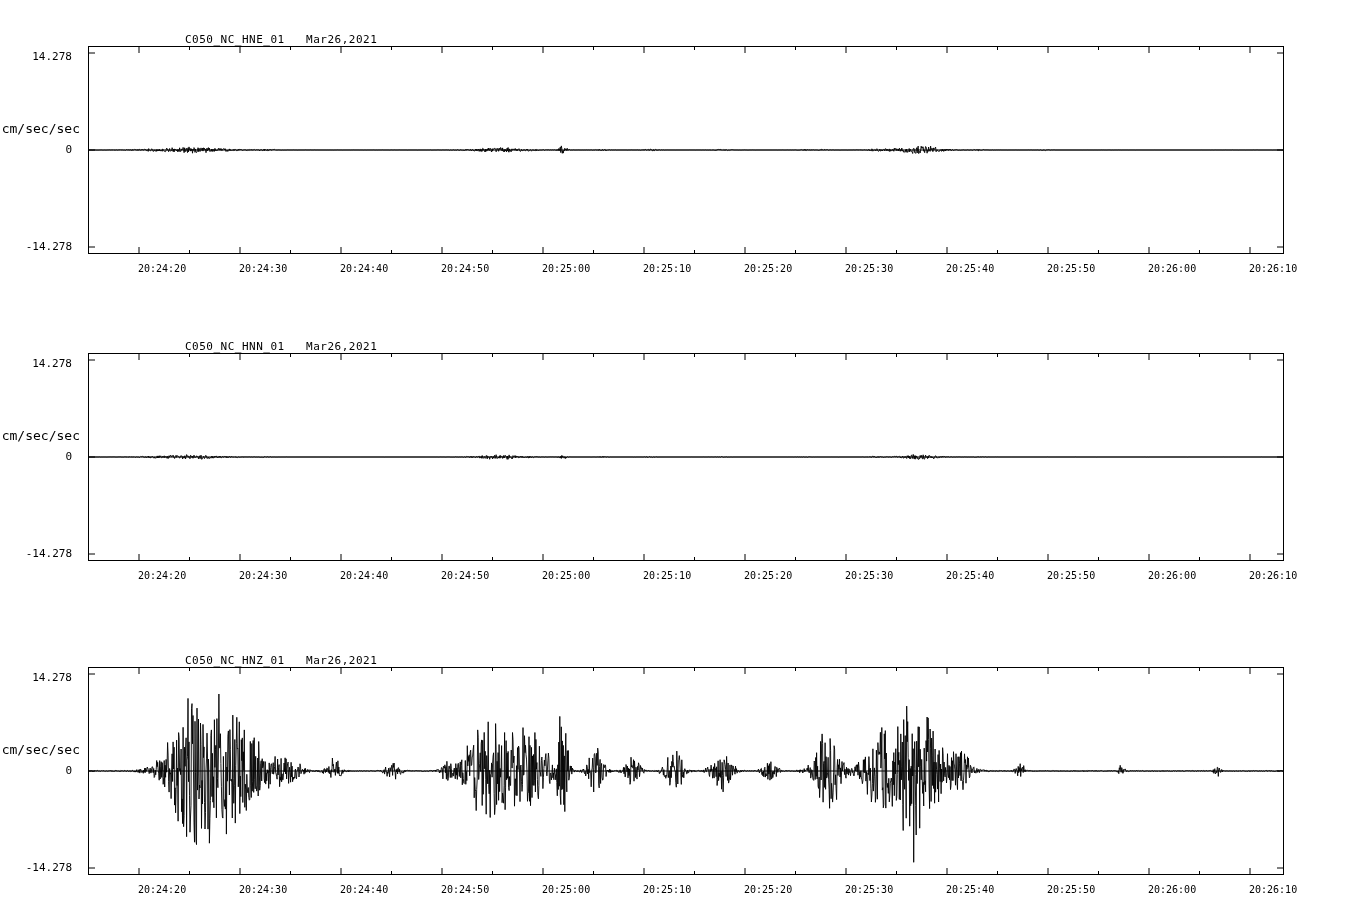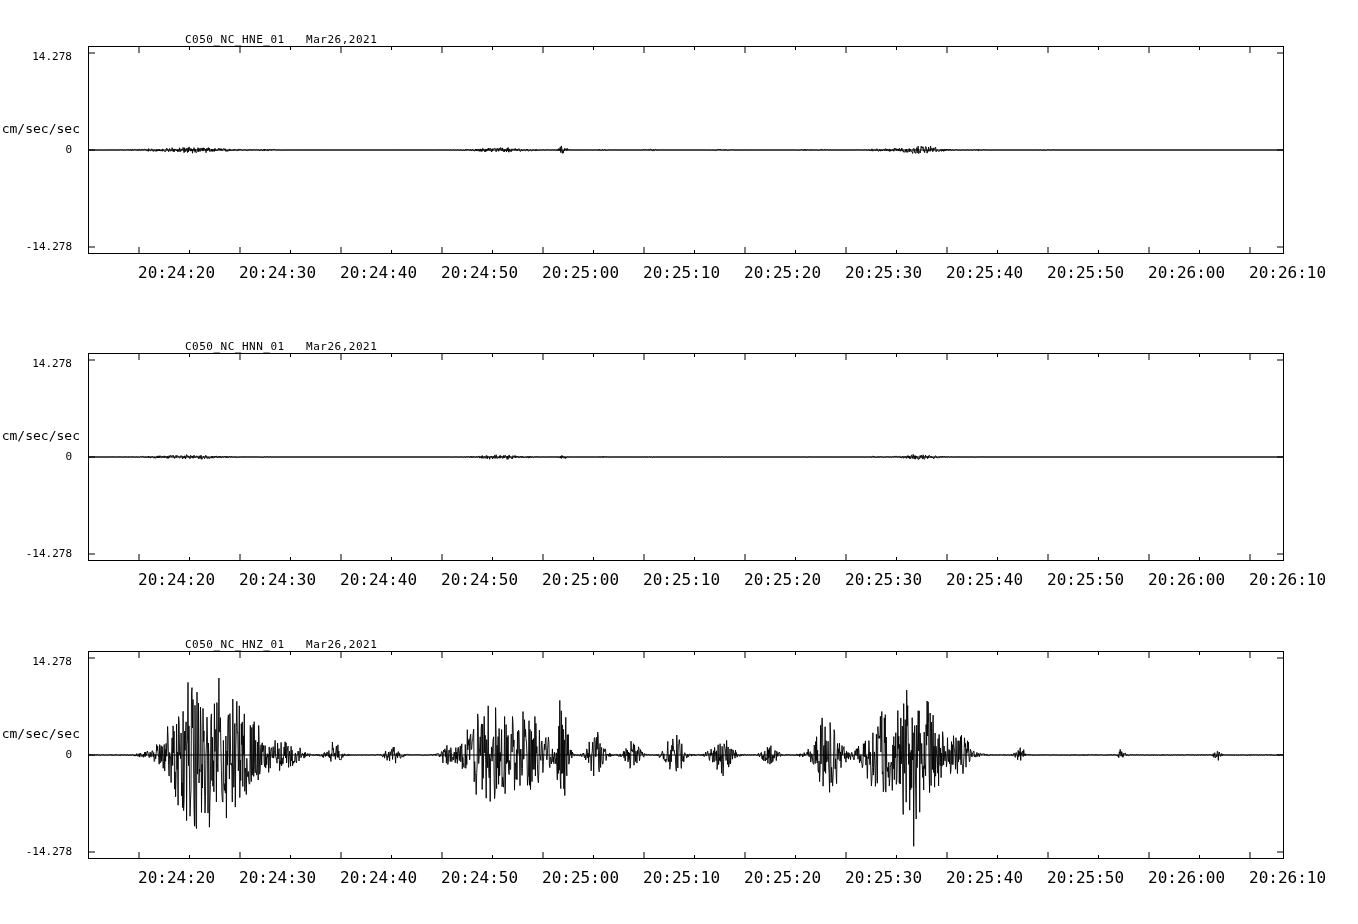--- a/index.html
+++ b/index.html
@@ -52,22 +52,22 @@
   }
   .ytick-label {
     position: absolute;
     font-size: 11px;
     text-align: right;
     white-space: pre;
     color: #000000;
   }
   .xtick-label {
     position: absolute;
-    font-size: 16px;
-    text-align: right;
+    font-size: 10px;
+    text-align: left;
     white-space: pre;
     color: #000000;
   }
 </style>
 </head>
 <body>
 
 <div class="page">
 
   <div class="panel" style="top:0px;height:300px;">
@@ -227,21 +227,21 @@
       <div class="xtick-label" style="left:643px;top:264px;width:60px;">20:25:10</div>
       <div class="xtick-label" style="left:744px;top:264px;width:60px;">20:25:20</div>
       <div class="xtick-label" style="left:845px;top:264px;width:60px;">20:25:30</div>
       <div class="xtick-label" style="left:946px;top:264px;width:60px;">20:25:40</div>
       <div class="xtick-label" style="left:1047px;top:264px;width:60px;">20:25:50</div>
       <div class="xtick-label" style="left:1148px;top:264px;width:60px;">20:26:00</div>
       <div class="xtick-label" style="left:1249px;top:264px;width:60px;">20:26:10</div>
     </div>
   </div>
 
-  <div class="panel" style="top:602px;height:306px;">
+  <div class="panel" style="top:618px;height:306px;">
     <div class="panel-title" style="left:185px;top:36px;">C050_NC_HNZ_01   Mar26,2021</div>
     <div class="ylabel-units" style="left:0px;top:124px;width:80px;">cm/sec/sec</div>
     <div class="ytick-label" style="left:0px;top:53px;width:72px;">14.278</div>
     <div class="ytick-label" style="left:0px;top:146px;width:72px;">0</div>
     <div class="ytick-label" style="left:0px;top:243px;width:72px;">-14.278</div>
     <div class="plot-frame" style="left:88px;top:49px;width:1196px;height:208px;">
       <svg class="trace-svg" id="trace-2" width="1194" height="206">
           <g stroke="#000" stroke-width="1">
             <line x1="50" y1="0" x2="50" y2="6"></line>
             <line x1="50" y1="206" x2="50" y2="200"></line>

